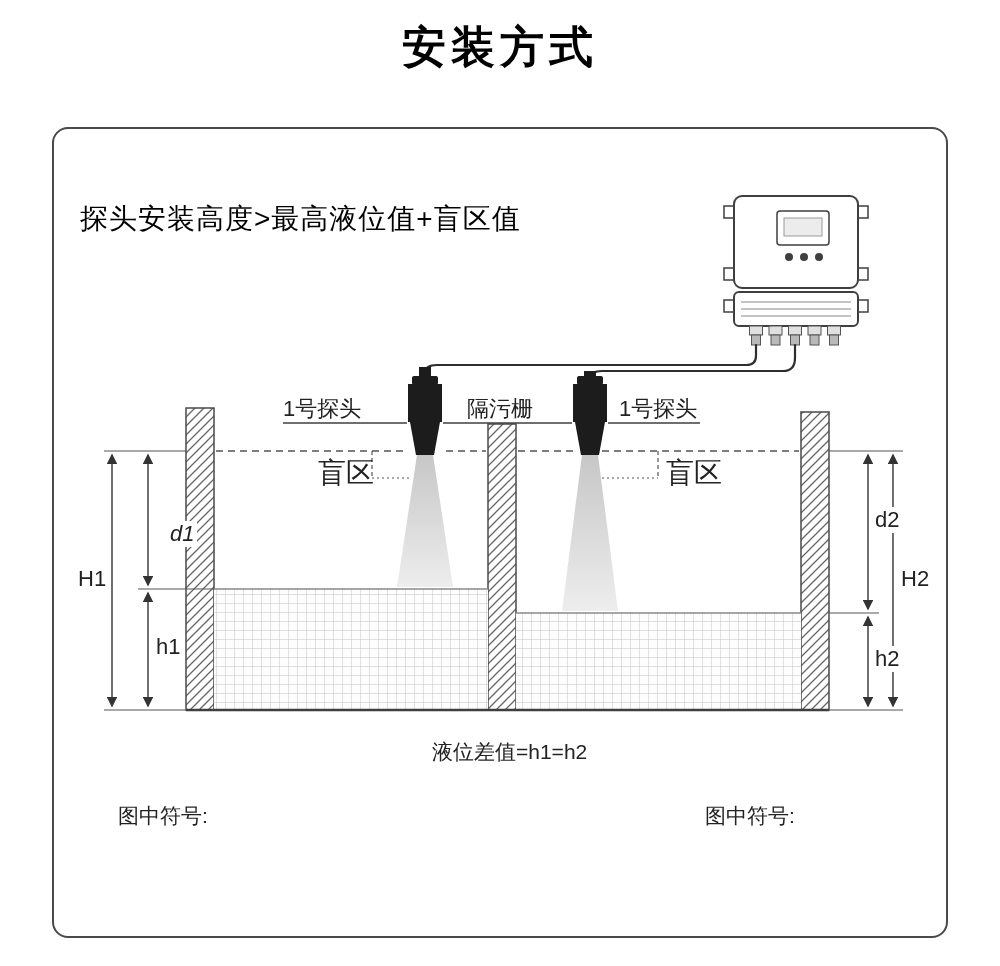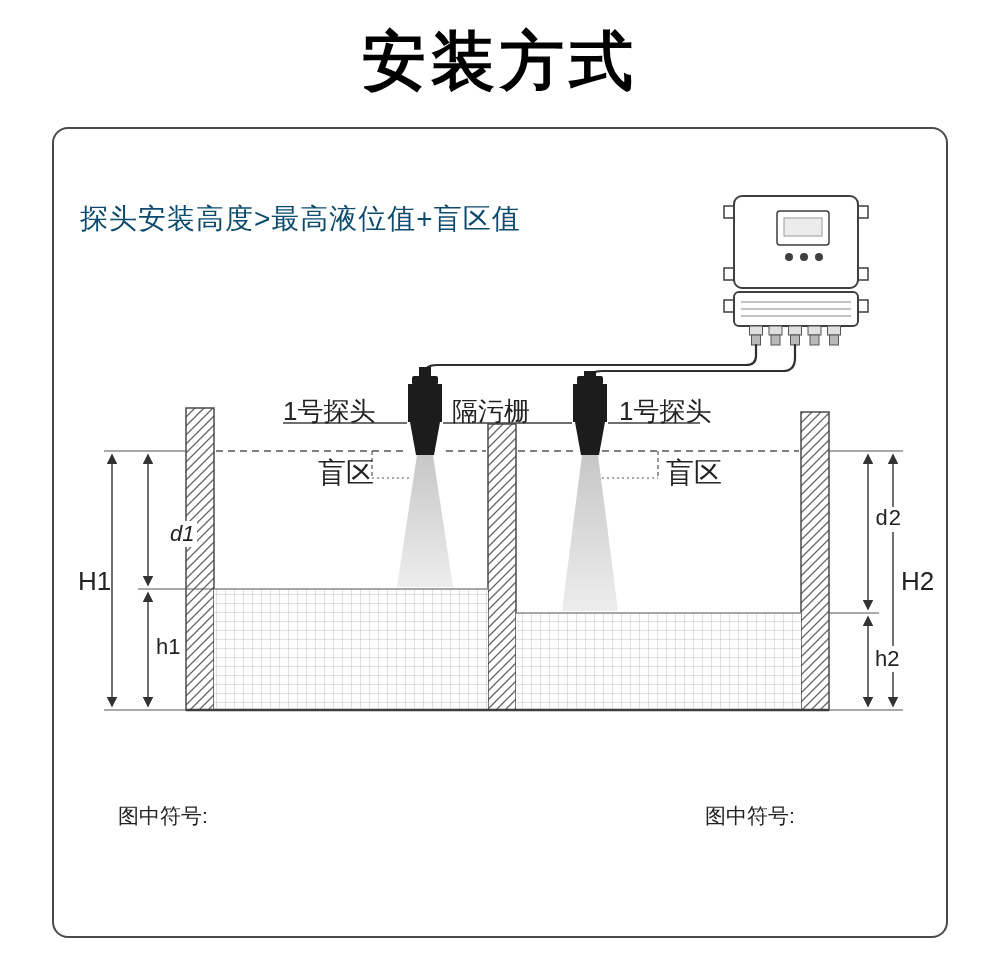--- a/index.html
+++ b/index.html
@@ -3,32 +3,32 @@
 <meta charset="utf-8">
 <style>
   * { margin:0; padding:0; box-sizing:border-box; }
   html,body { background:#ffffff; }
   .canvas {
     position:relative; width:1000px; height:966px; background:#fff;
     font-family:"Liberation Sans","DejaVu Sans",sans-serif; color:#1a1a1a; overflow:hidden;
   }
   .title {
     position:absolute; top:18px; left:0; width:100%; text-align:center;
-    font-size:64px; font-weight:900; letter-spacing:5px; color:#000;
+    font-size:44px; font-weight:900; letter-spacing:5px; color:#000;
   }
   .frame {
     position:absolute; left:52px; top:127px; width:896px; height:811px;
     border:2px solid #4a4a4a; border-radius:16px; background:transparent;
   }
   .art { position:absolute; left:0; top:0; }
   .note {
-    position:absolute; left:80px; top:200px; font-size:28px; color:#0c4a6e; letter-spacing:1px;
+    position:absolute; left:80px; top:200px; font-size:28px; color:#000000; letter-spacing:1px;
     white-space:nowrap;
   }
-  .lbl { position:absolute; font-size:26px; color:#222; white-space:nowrap; }
+  .lbl { position:absolute; font-size:22px; color:#222; white-space:nowrap; }
   .lbl.small { font-size:28px; }
   .dim {
     position:absolute; font-size:22px; color:#222; background:#fff;
     padding:0 3px; white-space:nowrap;
   }
   .legend { position:absolute; font-size:21px; line-height:32px; color:#222; white-space:pre; }
 </style>
 </head>
 <body>
 
@@ -165,39 +165,40 @@
       <line x1="148" y1="593" x2="148" y2="706" marker-start="url(#arrow)" marker-end="url(#arrow)"></line>
       <line x1="893" y1="455" x2="893" y2="706" marker-start="url(#arrow)" marker-end="url(#arrow)"></line>
       <line x1="868" y1="455" x2="868" y2="609" marker-start="url(#arrow)" marker-end="url(#arrow)"></line>
       <line x1="868" y1="617" x2="868" y2="706" marker-start="url(#arrow)" marker-end="url(#arrow)"></line>
     </g>
   </svg>
 
   <div class="note">探头安装高度&gt;最高液位值+盲区值</div>
 
   <div class="lbl" style="left:283px; top:394px;">1号探头</div>
-  <div class="lbl" style="left:452px; top:394px;">隔污栅</div>
+  <div class="lbl" style="left:467px; top:394px;">隔污栅</div>
   <div class="lbl" style="left:619px; top:394px;">1号探头</div>
 
   <div class="lbl small" style="left:318px; top:454px;">盲区</div>
   <div class="lbl small" style="left:666px; top:454px;">盲区</div>
 
   <div class="lbl" style="left:78px;  top:566px;">H1</div>
   <div class="dim" style="left:167px; top:521px;font-style:italic;">d1</div>
   <div class="dim" style="left:153px; top:634px;">h1</div>
   <div class="lbl" style="left:901px; top:566px;">H2</div>
-  <div class="dim" style="left:872px; top:507px;font-family:Liberation Mono, monospace;">d2</div>
+  <div class="dim" style="left:872px; top:507px;">d2</div>
   <div class="dim" style="left:872px; top:646px;">h2</div>
 
   <div class="legend" style="left:118px; top:736px;">
     <div>图中符号:</div>
     
     
   </div>
 
+  <div class="legend" style="left:432px; top:736px;">液位差值=h1=h2</div>
 
   <div class="legend" style="left:705px; top:736px;">
     <div>图中符号:</div>
     
     
   </div>
 
 </div>
 
 </body></html>

